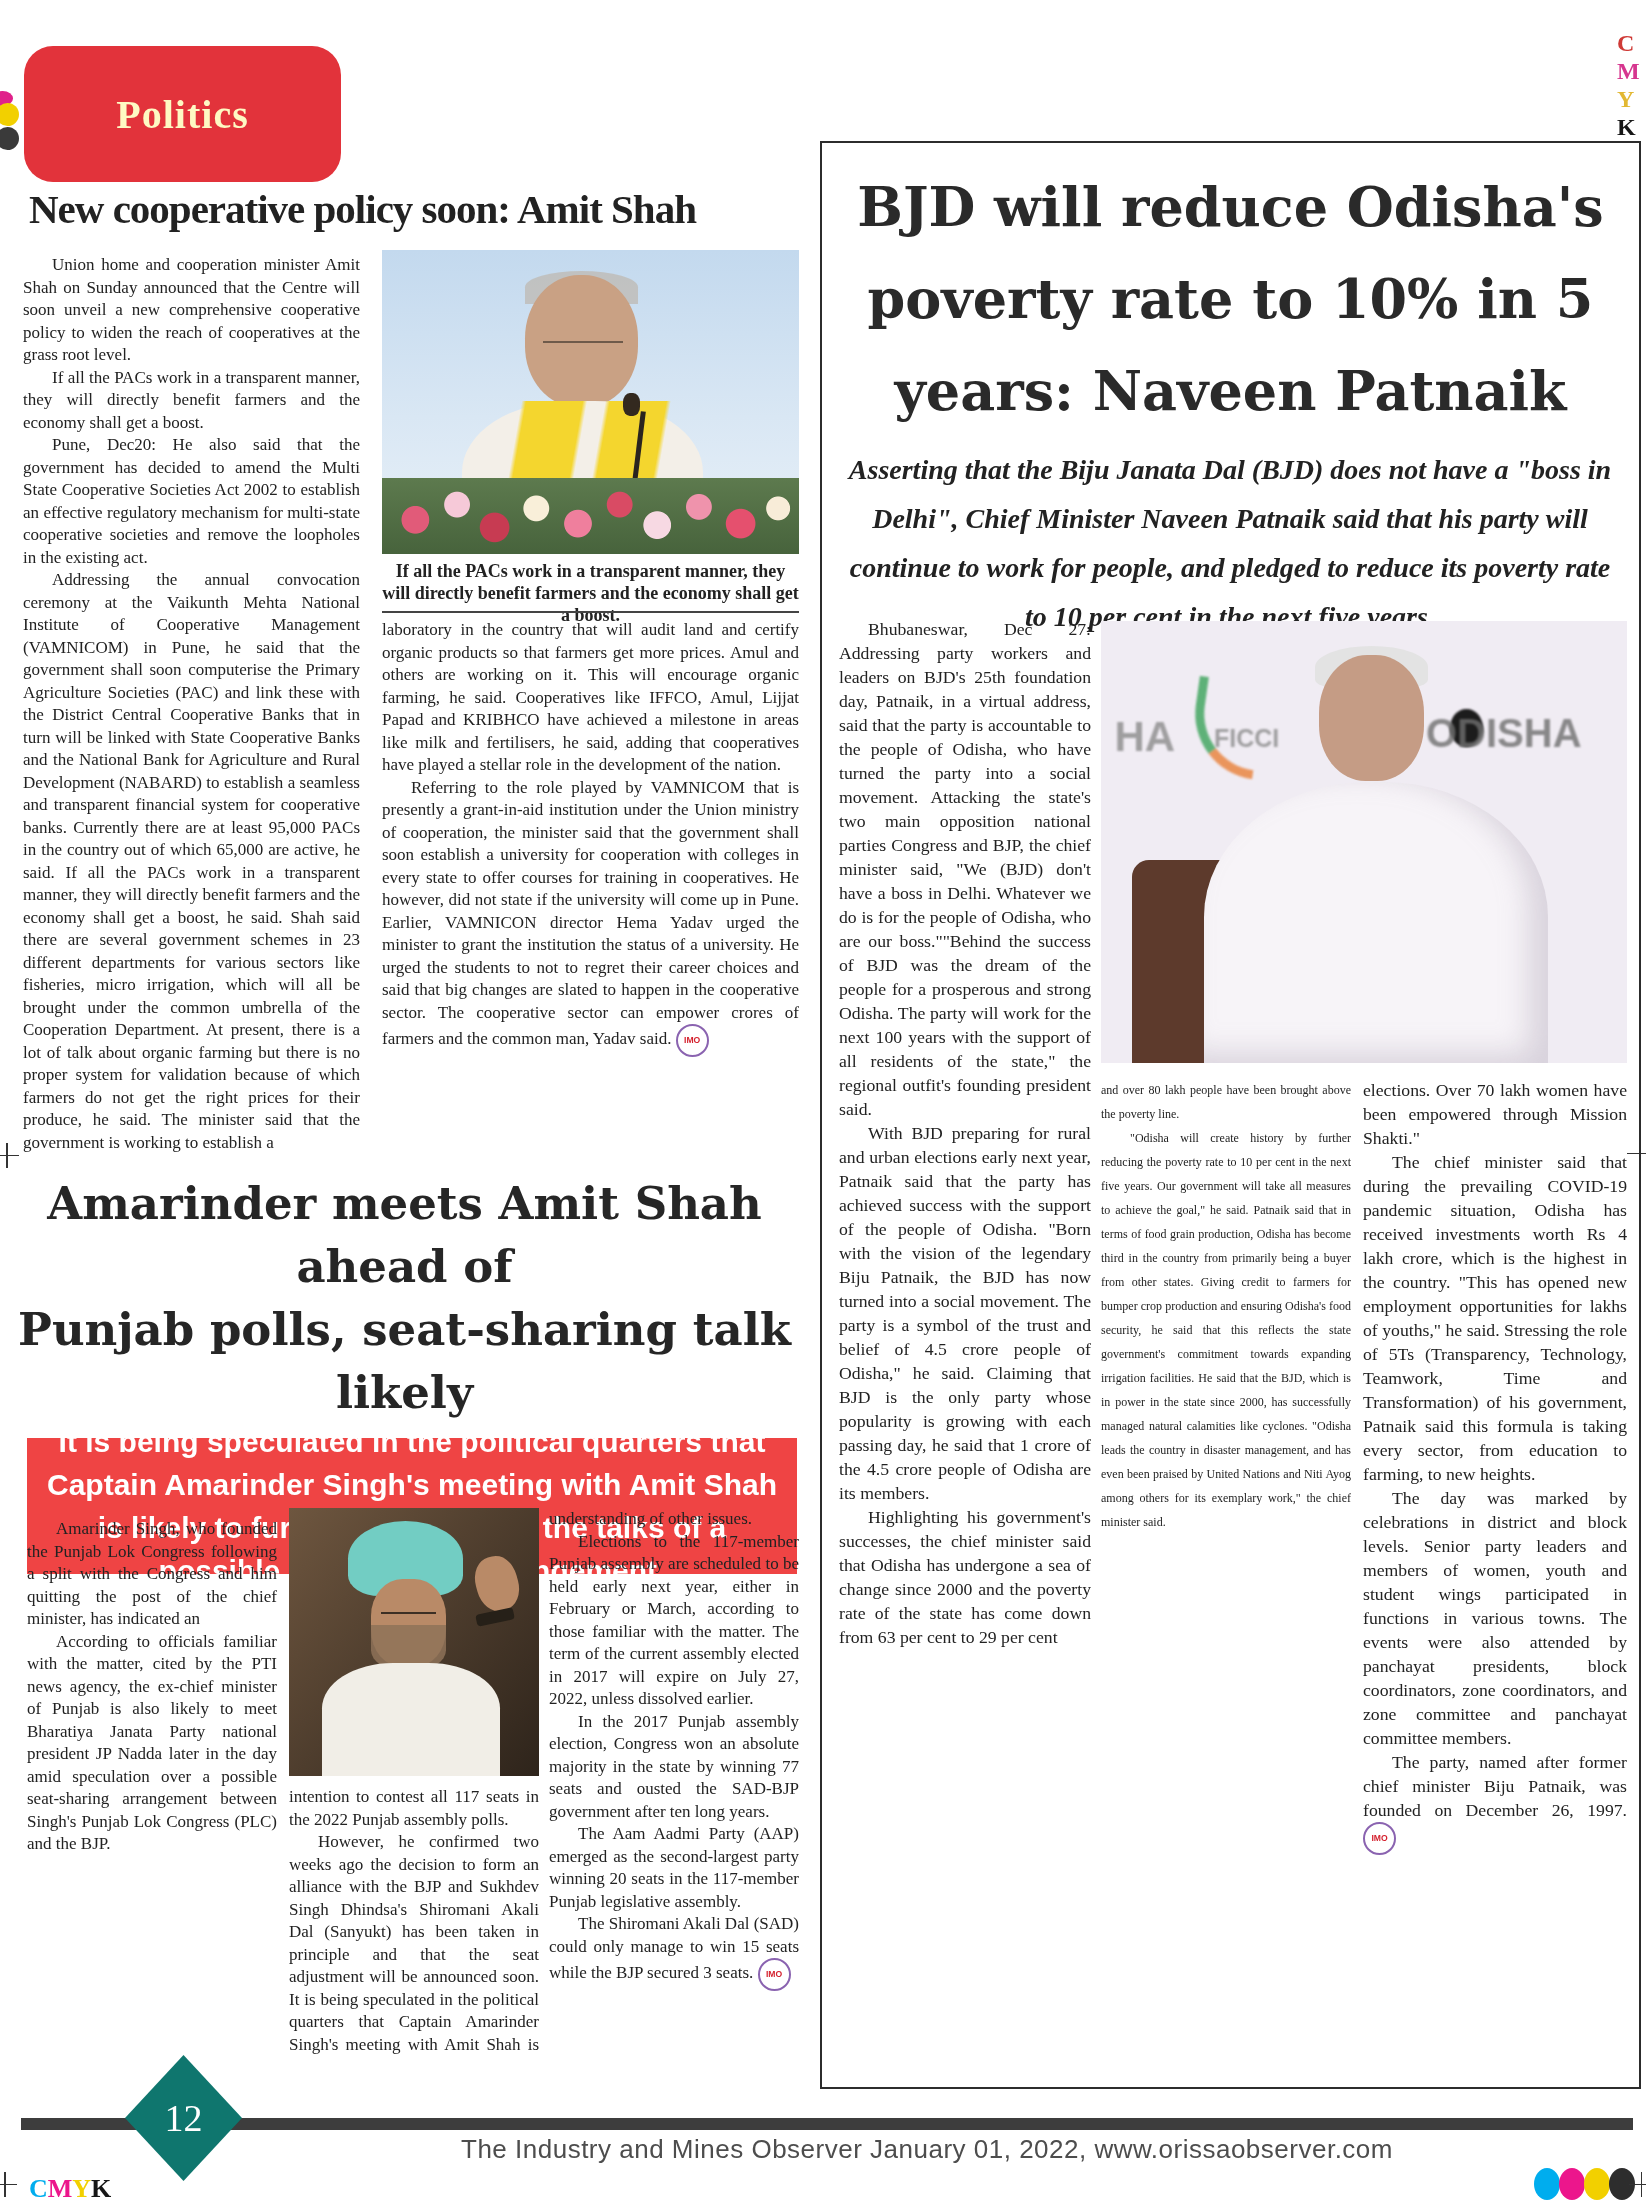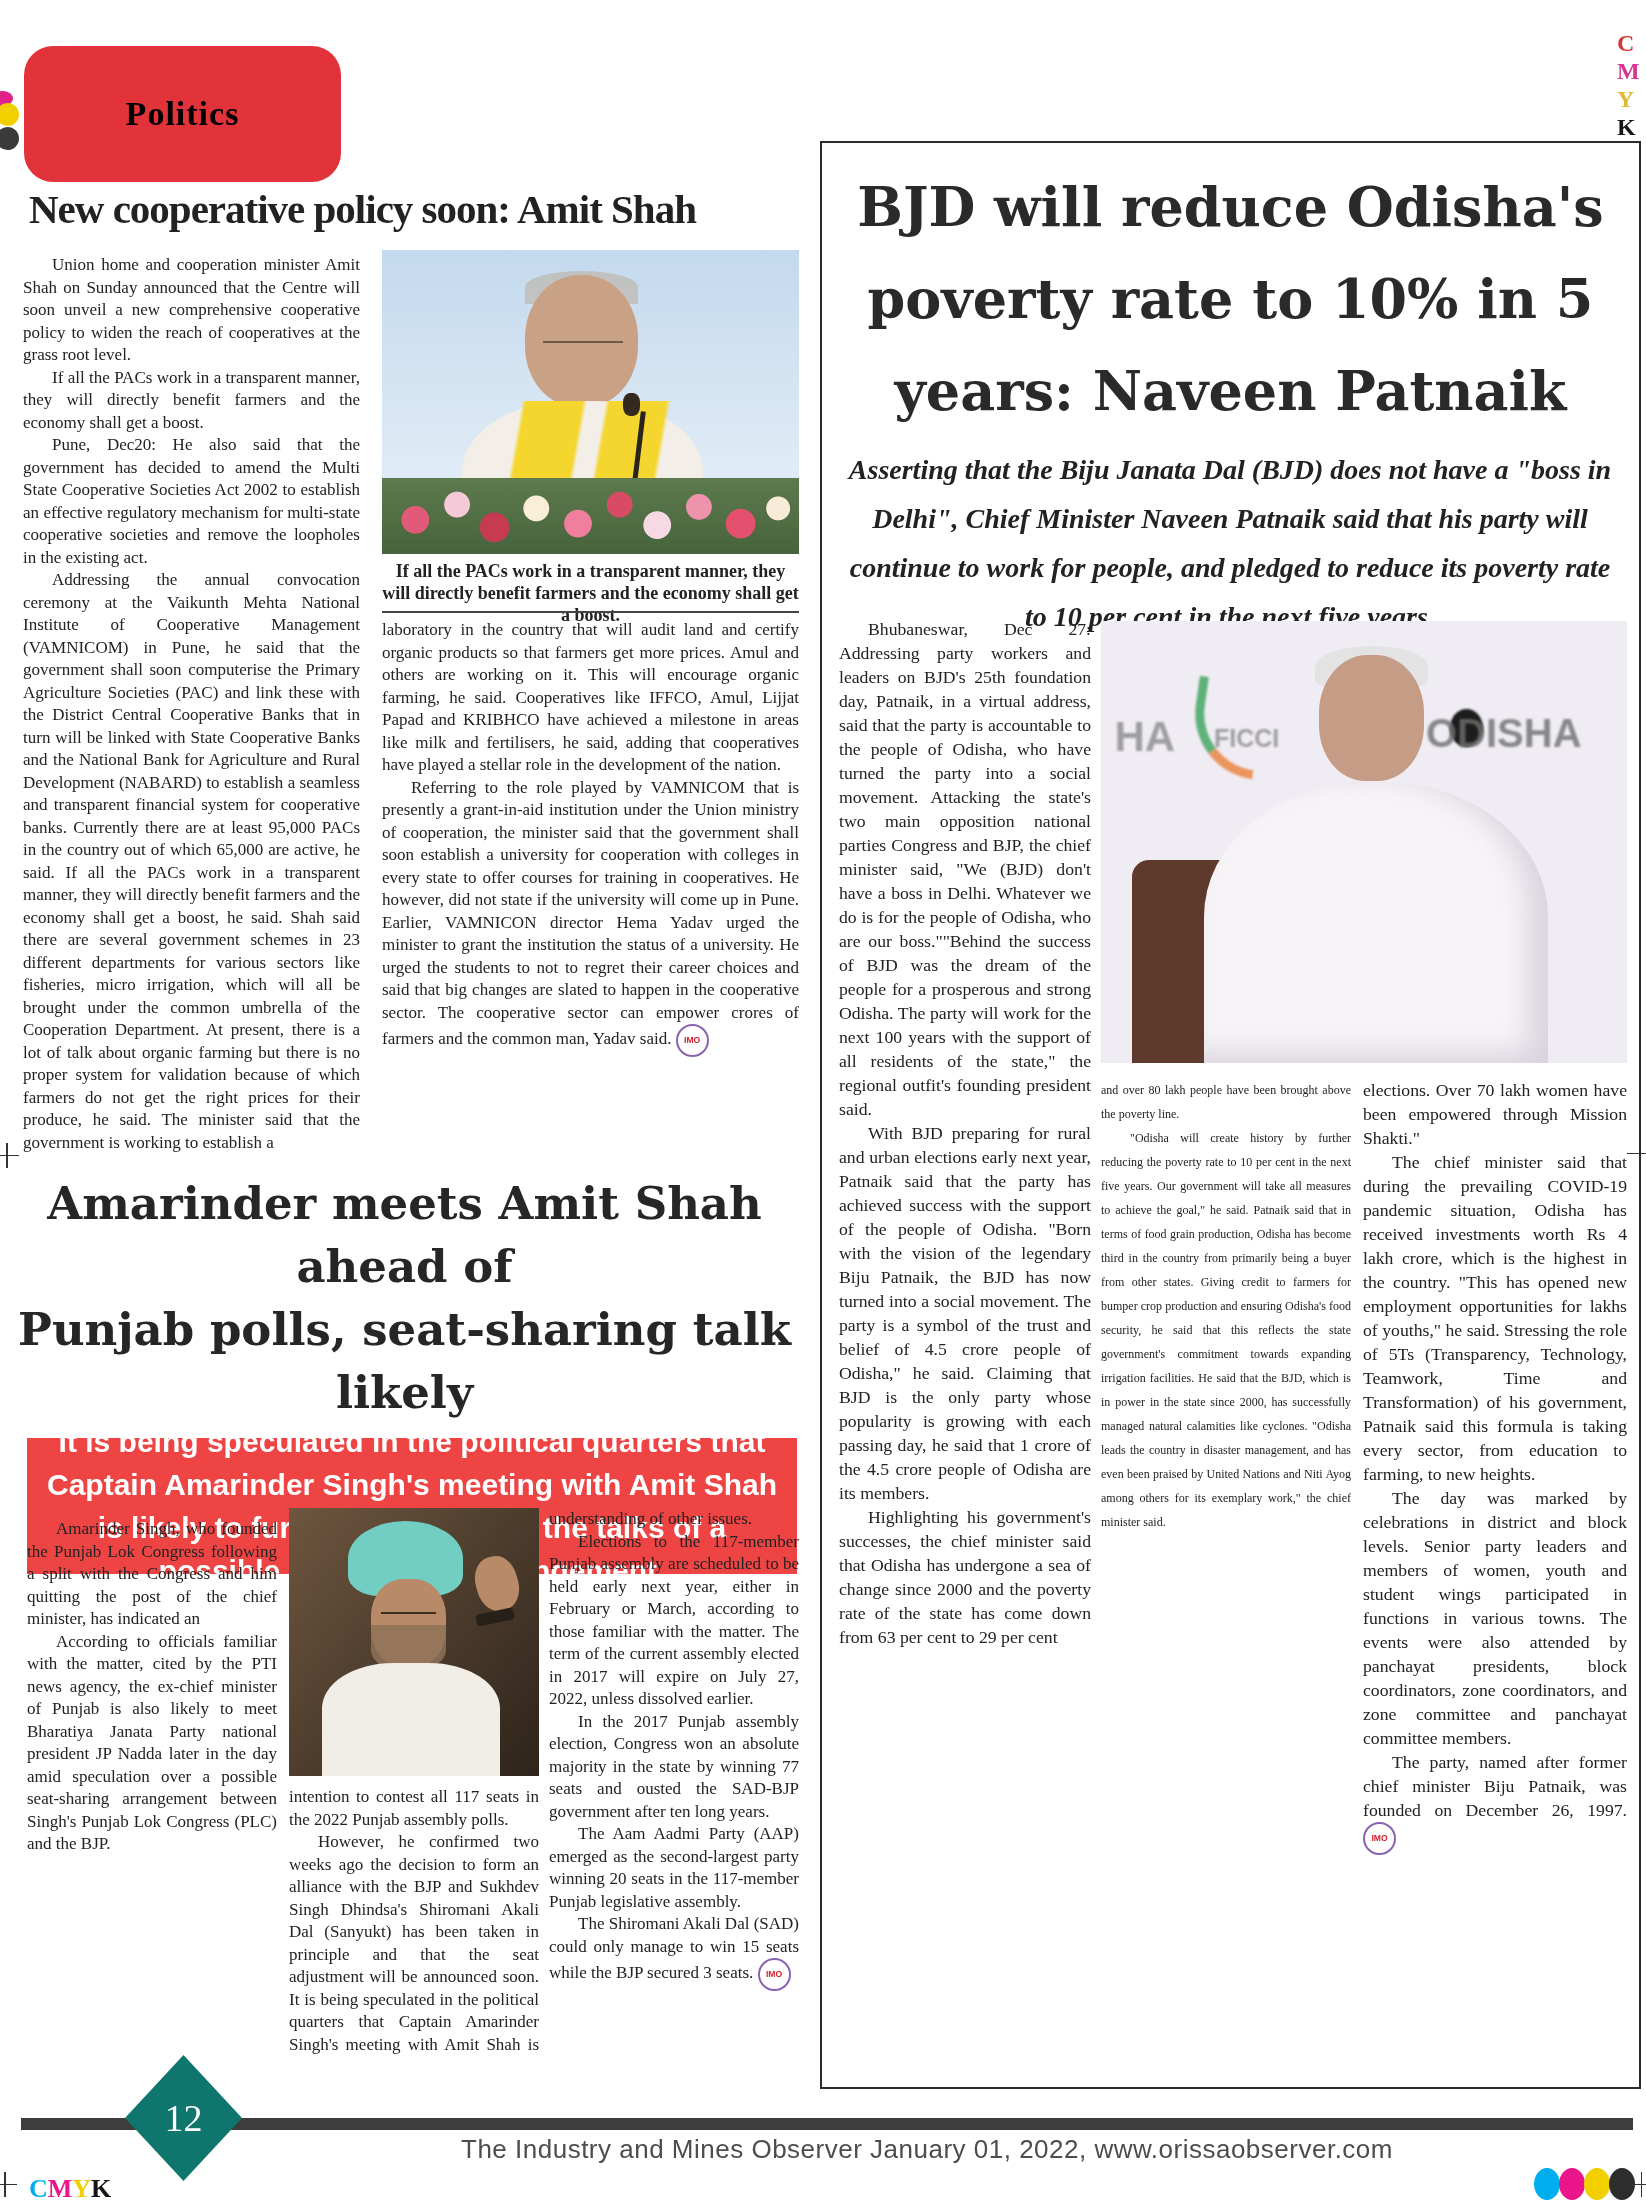--- a/index.html
+++ b/index.html
@@ -1,21 +1,21 @@
 <!DOCTYPE html>
 <html><head>
 <meta charset="utf-8">
 <style>
   html,body{margin:0;padding:0;background:#ffffff;}
   .page{position:relative;width:1647px;height:2207px;background:#fff;overflow:hidden;
         font-family:"Liberation Serif",serif;color:#1d1d1d;}
   
   .politics-box{position:absolute;left:24px;top:46px;width:317px;height:136px;background:#e2333b;
         border-radius:29px;display:flex;align-items:center;justify-content:center;}
-  .politics-box span{color:#000000;font-size:34px;font-weight:bold;letter-spacing:1px;}
+  .politics-box span{color:#fef9c3;font-size:40px;font-weight:bold;letter-spacing:1px;}
   
   .mark{position:absolute;}
   .dash-top{left:53px;top:82px;width:15.3px;height:3.8px;background:#222;}
   .dot{border-radius:50%;}
   .cmyk-stack{position:absolute;left:1617px;top:29px;display:flex;flex-direction:column;
         font-weight:bold;font-size:24px;line-height:28px;font-family:"Liberation Serif",serif;}
   .cmyk-row{position:absolute;left:29px;top:2174px;font-weight:bold;font-size:26px;
         font-family:"Liberation Serif",serif;letter-spacing:0px;}
   .cross{position:absolute;width:25px;height:25px;}
   .cross:before,.cross:after{content:"";position:absolute;background:#333;}

